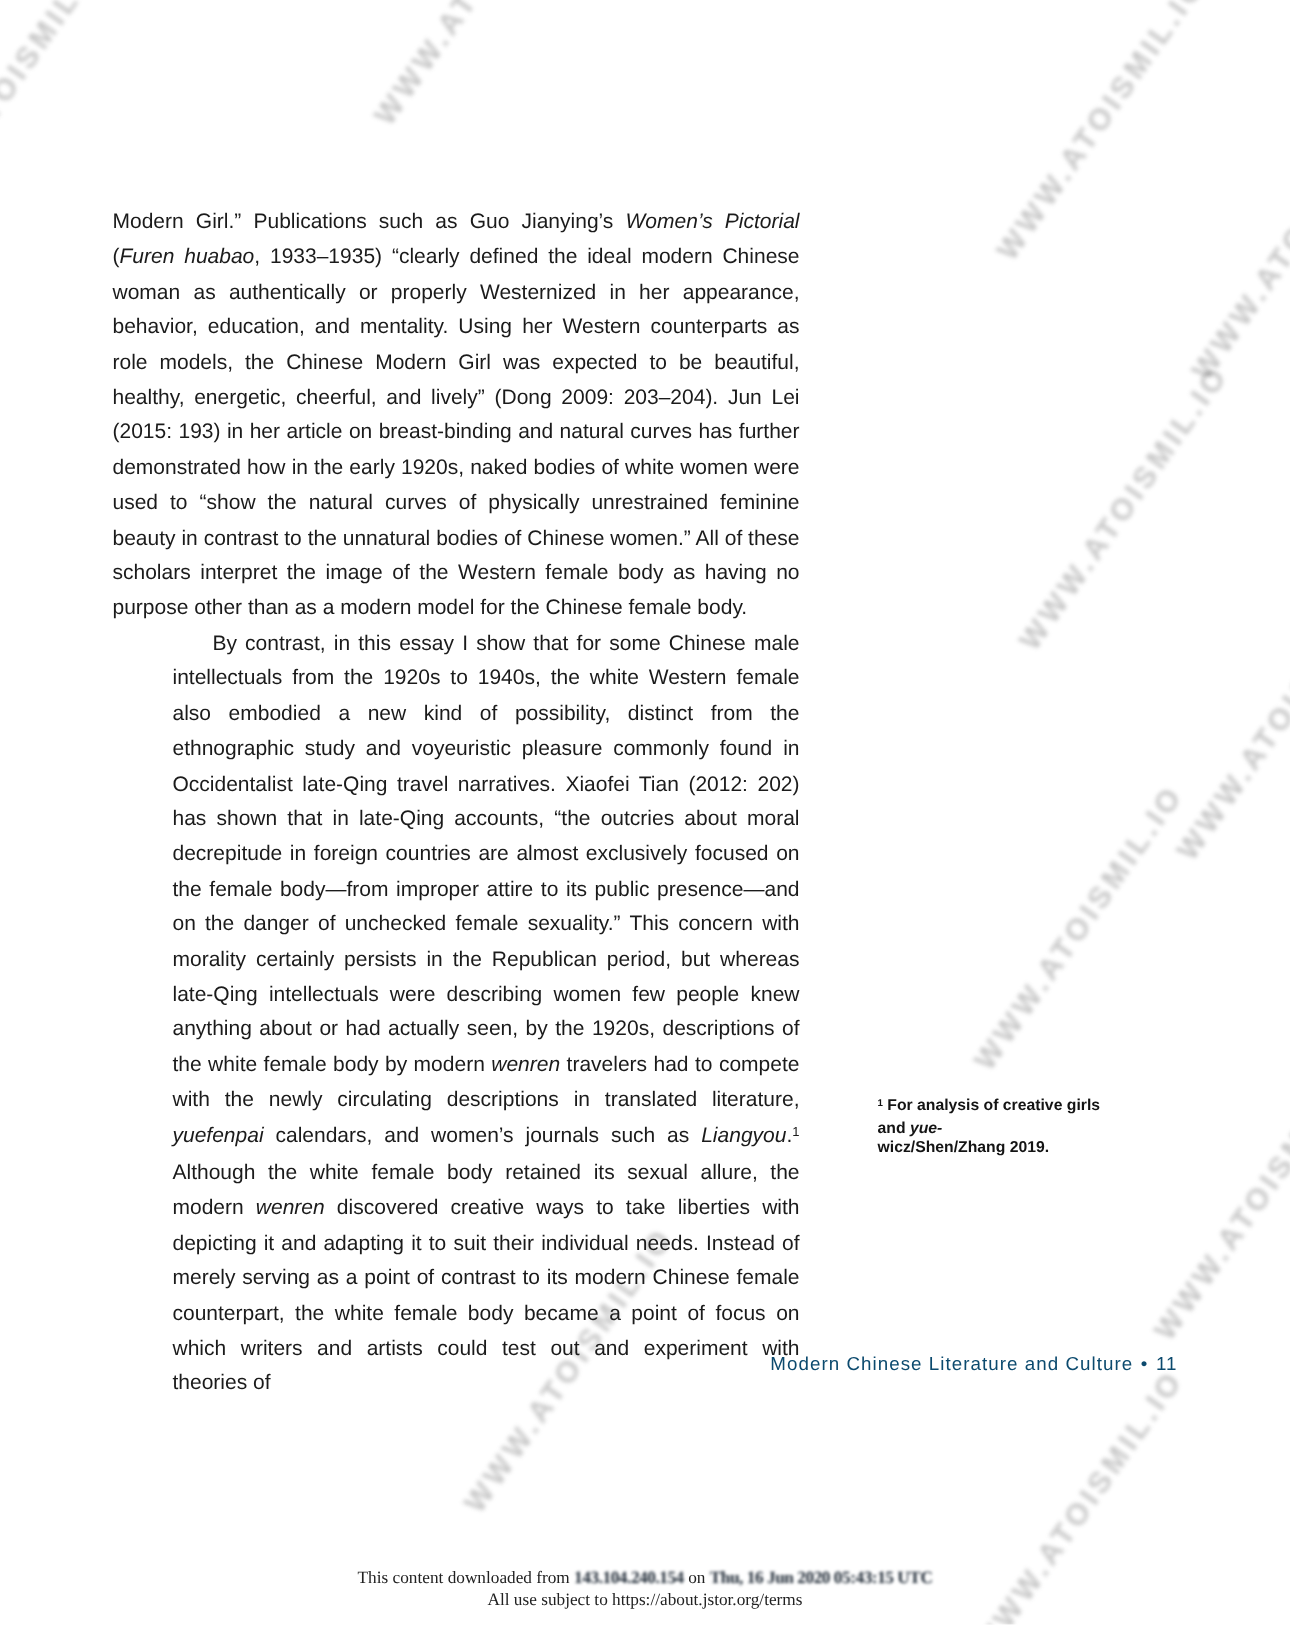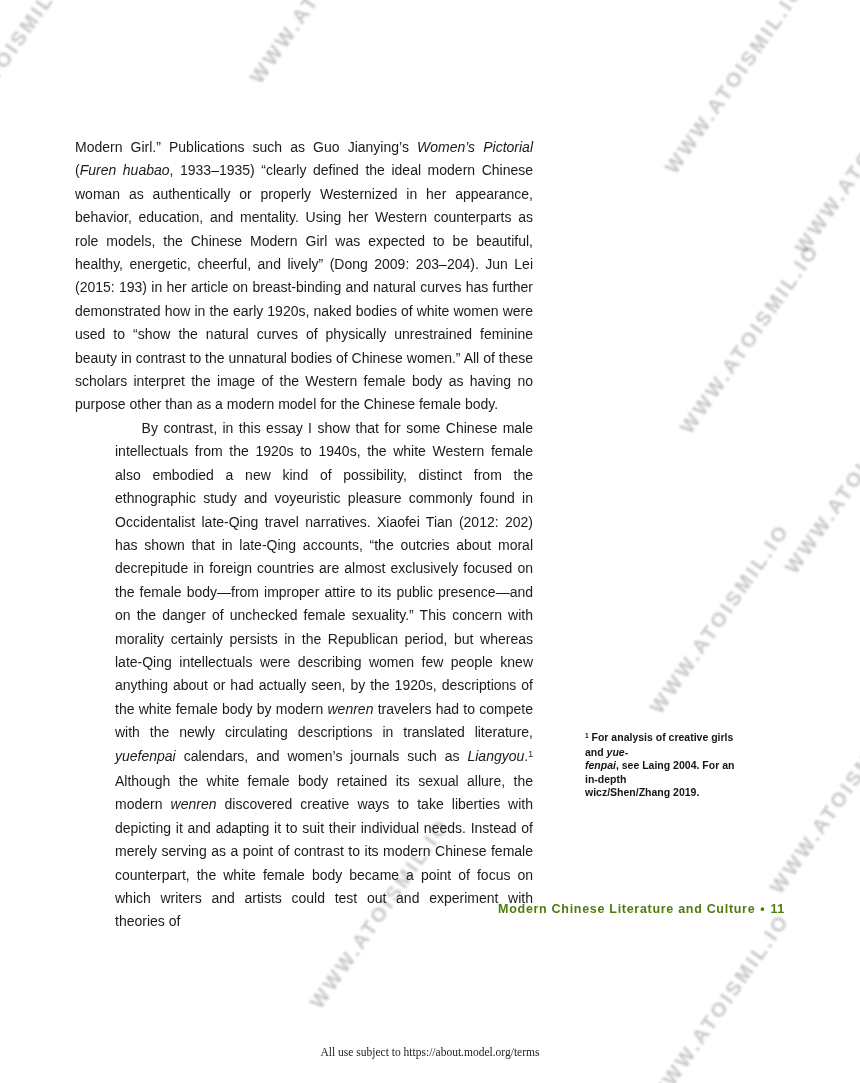--- a/index.html
+++ b/index.html
@@ -64,23 +64,23 @@
     color: #141414;
     text-align: left;
   }
   .footnote em { }
 
   
   .running-footer {
     position: absolute;
     right: 75px; top: 902px;
     font-size: 12.5px;
-    font-weight: 700;
+    font-weight: 400;
     letter-spacing: 0.7px;
-    color: #4d7c0f;
+    color: #0c4a6e;
     white-space: nowrap;
   }
   .running-footer .sep { margin: 0 5px; }
 
   
   .jstor {
     position: absolute;
     left: 0; top: 1045px;
     width: 100%;
     text-align: center;
@@ -112,25 +112,27 @@
   <div class="wm wm-9">WWW.ATOISMIL.IO</div>
   <div class="wm wm-10">WWW.ATOISMIL.IO</div>
 
   <div class="body-text">
     <p><span>Modern Girl.” Publications such as Guo Jianying’s </span><em>Women’s Pictorial</em><span> (</span><em>Furen huabao</em><span>, 1933–1935) “clearly defined the ideal modern Chinese woman as authentically or properly Westernized in her appearance, behavior, education, and mentality. Using her Western counterparts as role models, the Chinese Modern Girl was expected to be beautiful, healthy, energetic, cheerful, and lively” (Dong 2009: 203–204). Jun Lei (2015: 193) in her article on breast-binding and natural curves has further demonstrated how in the early 1920s, naked bodies of white women were used to “show the natural curves of physically unrestrained feminine beauty in contrast to the unnatural bodies of Chinese women.” All of these scholars interpret the image of the Western female body as having no purpose other than as a modern model for the Chinese female body.</span></p>
     <p class="indent"><span>By contrast, in this essay I show that for some Chinese male intellectuals from the 1920s to 1940s, the white Western female also embodied a new kind of possibility, distinct from the ethnographic study and voyeuristic pleasure commonly found in Occidentalist late-Qing travel narratives. Xiaofei Tian (2012: 202) has shown that in late-Qing accounts, “the outcries about moral decrepitude in foreign countries are almost exclusively focused on the female body—from improper attire to its public presence—and on the danger of unchecked female sexuality.” This concern with morality certainly persists in the Republican period, but whereas late-Qing intellectuals were describing women few people knew anything about or had actually seen, by the 1920s, descriptions of the white female body by modern </span><em>wenren</em><span> travelers had to compete with the newly circulating descriptions in translated literature, </span><em>yuefenpai</em><span> calendars, and women’s journals such as </span><em>Liangyou</em><span>.</span><sup>1</sup><span> Although the white female body retained its sexual allure, the modern </span><em>wenren</em><span> discovered creative ways to take liberties with depicting it and adapting it to suit their individual needs. Instead of merely serving as a point of contrast to its modern Chinese female counterpart, the white female body became a point of focus on which writers and artists could test out and experiment with theories of</span></p>
   </div>
 
   <div class="footnote">
     <div><sup>1</sup><span> For analysis of creative girls and </span><em>yue-</em></div>
-    <div><em>fenpai</em><span>, see Laing 2004. For an in-depth</span></div>
     <div><span>wicz/Shen/Zhang 2019.</span></div>
   </div>
 
   <div class="running-footer">
     <span>Modern Chinese Literature and Culture</span><span class="sep">•</span><span>11</span>
   </div>
 
   <div class="jstor">
-    <div>All use subject to https://about.model.org/terms</div>
+    <div>
+      <span>This content downloaded from </span><span class="obscured">143.104.240.154</span><span> on </span><span class="obscured">Thu, 16 Jun 2020 05:43:15 UTC</span>
+    </div>
+    <div>All use subject to https://about.jstor.org/terms</div>
   </div>
 
 </div>
 
 </body></html>

